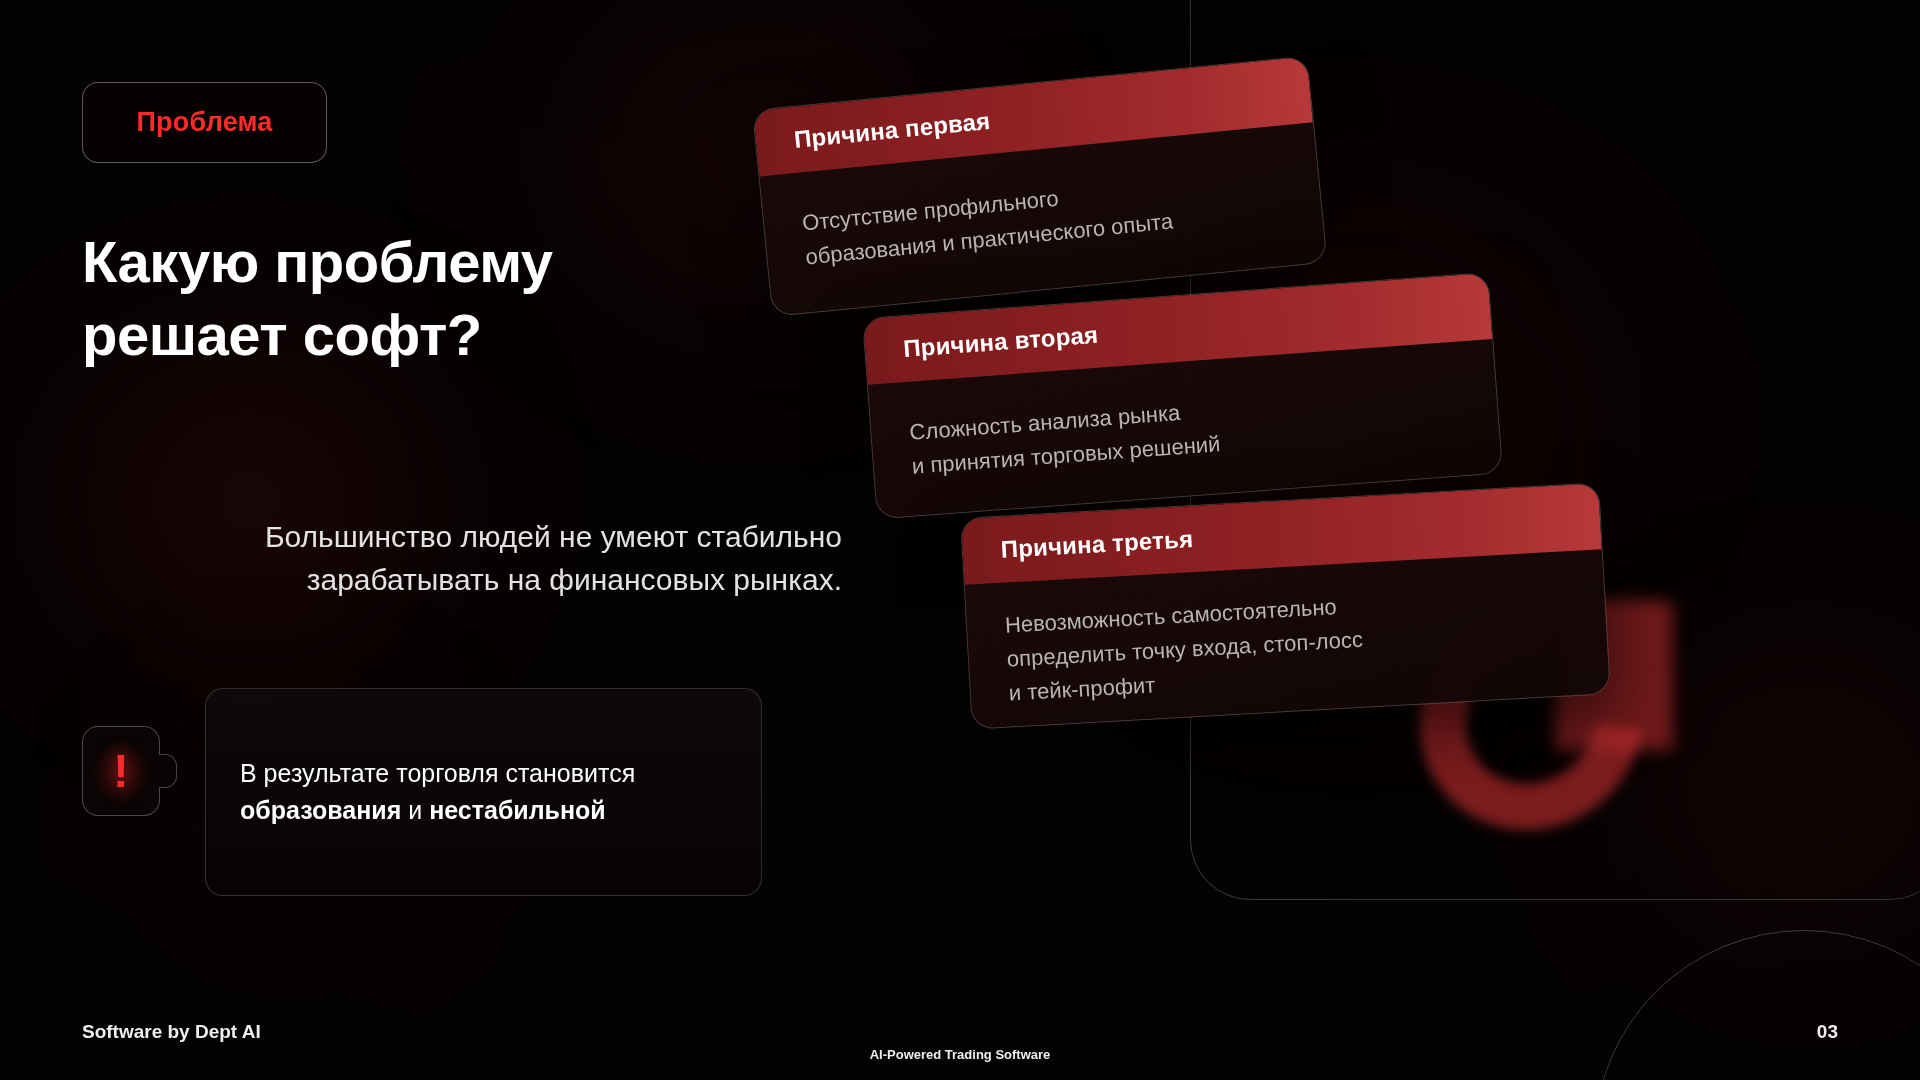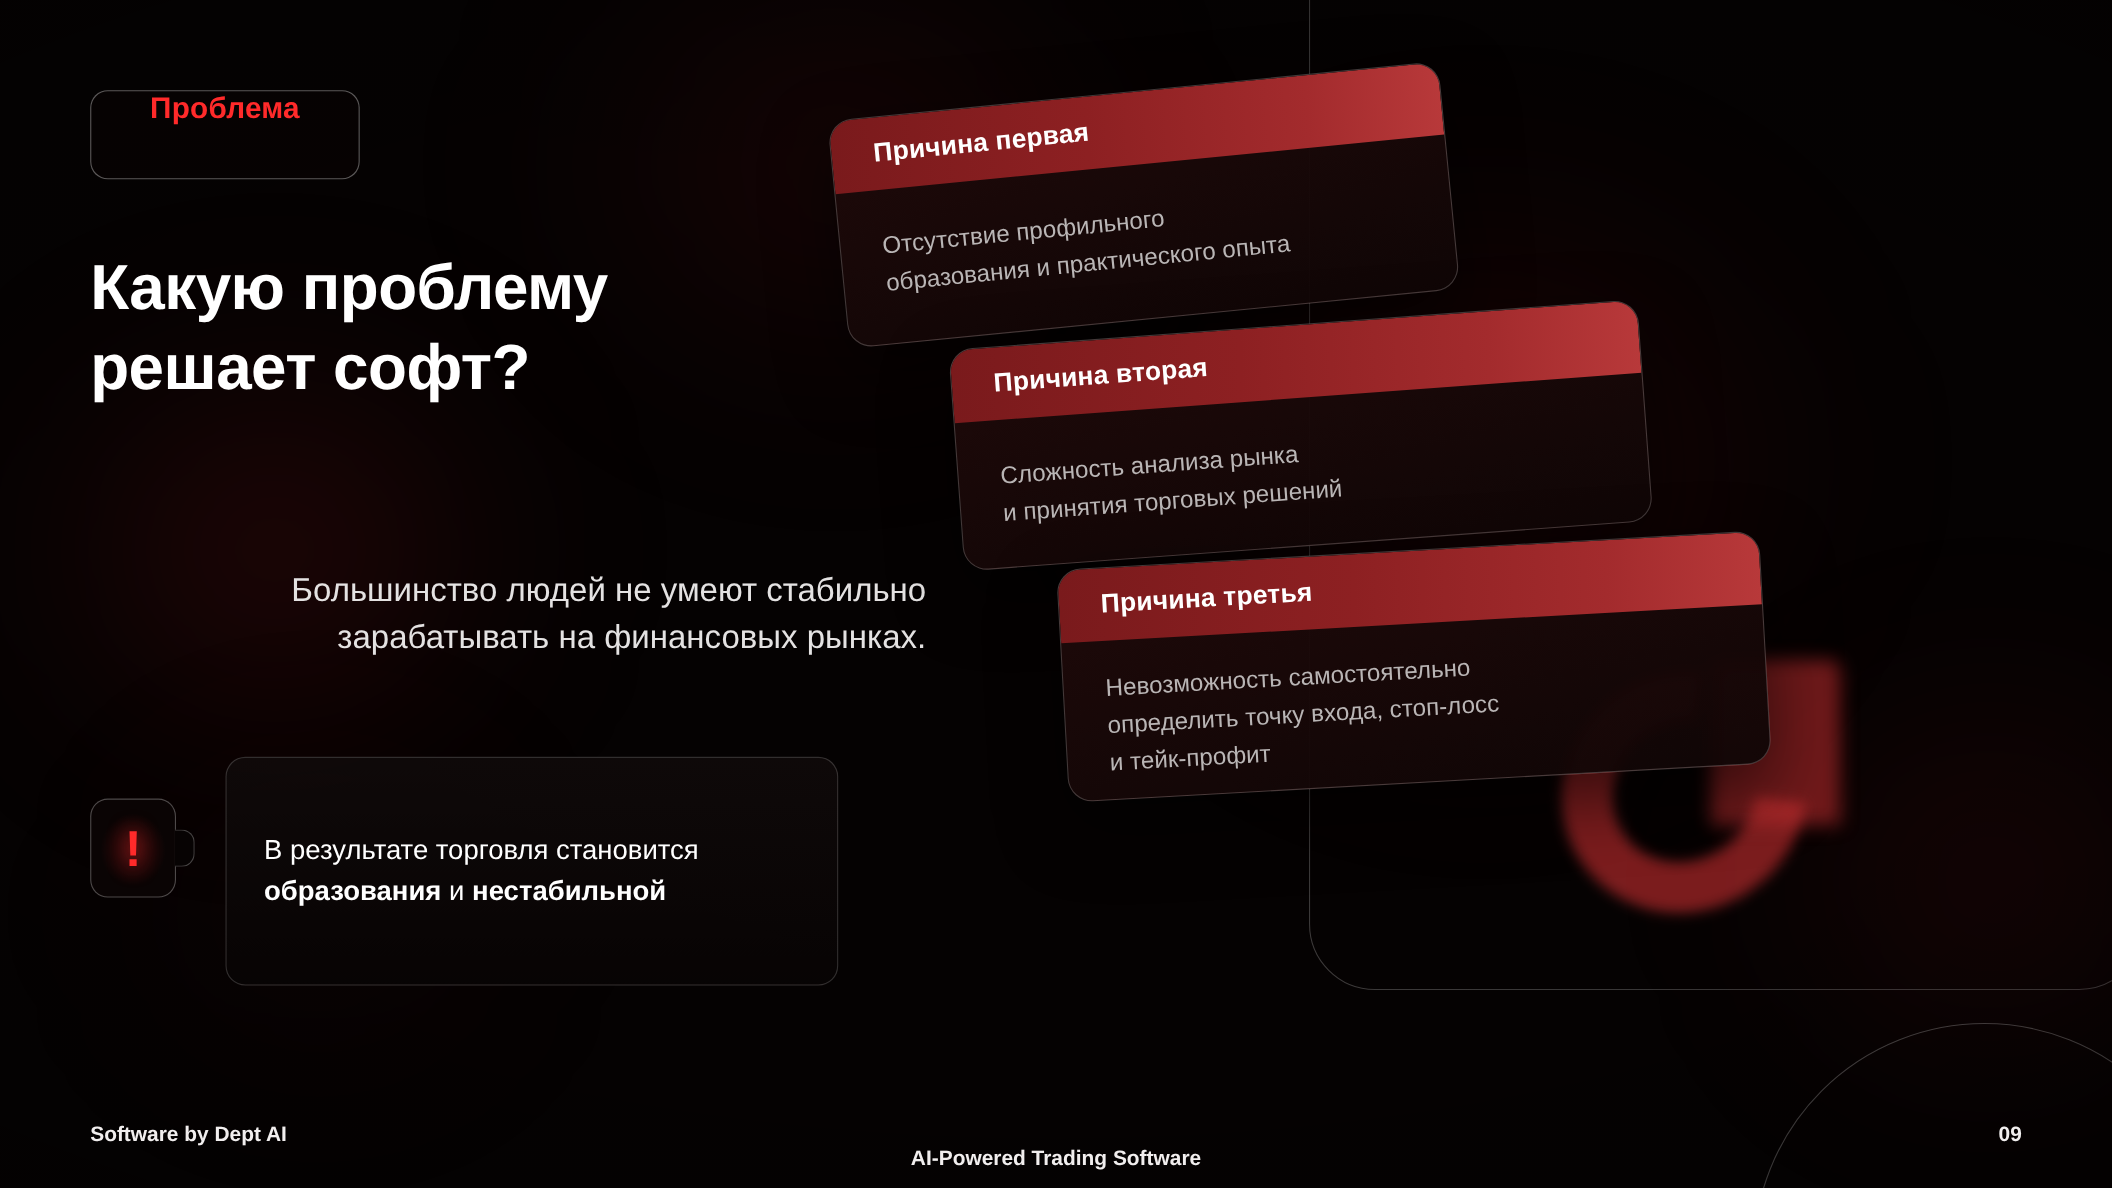--- a/index.html
+++ b/index.html
@@ -93,21 +93,21 @@
 
   
   .left-col { position:absolute; left:82px; top:0; width:820px; }
 
   .badge {
     position:absolute; left:0; top:82px;
     width:245px; height:81px;
     border:1px solid rgba(255,255,255,0.34);
     border-radius:16px;
     background:rgba(10,4,4,0.55);
-    display:flex; justify-content:center;
+    display:flex; align-items:center; justify-content:center;
   }
   .badge-label {
     color:#FF2A2A;
     font-size:27px;
     font-weight:bold;
     letter-spacing:0.2px;
   }
 
   .headline {
     position:absolute; left:0; top:226px;
@@ -232,21 +232,21 @@
     width:1920px; height:96px;
     display:flex; align-items:center;
   }
   .footer-left {
     position:absolute; left:82px;
     color:#f1eeee; font-size:19px; font-weight:bold;
   }
   .footer-center {
     position:absolute; left:0; width:1920px;
     text-align:center;
-    color:#f1eeee; font-size:19px; font-weight:bold;margin-top:44px;
+    color:#f1eeee; font-size:13px; font-weight:bold;margin-top:44px;
   }
   .footer-right {
     position:absolute; right:82px;
     color:#f1eeee; font-size:19px; font-weight:bold;
   }
 </style>
 </head>
 <body>
 
 <div class="slide">
@@ -310,16 +310,16 @@
       <div class="card-head">
         <span class="card-title">Причина третья</span>
       </div>
       <div class="card-body">Невозможность самостоятельно<br>определить точку входа, стоп-лосс<br>и тейк-профит</div>
     </div>
   </div>
 
   <div class="footer">
     <span class="footer-left">Software by Dept AI</span>
     <span class="footer-center">AI-Powered Trading Software</span>
-    <span class="footer-right">09</span>
+    <span class="footer-right">03</span>
   </div>
 
 </div>
 
 </body></html>

